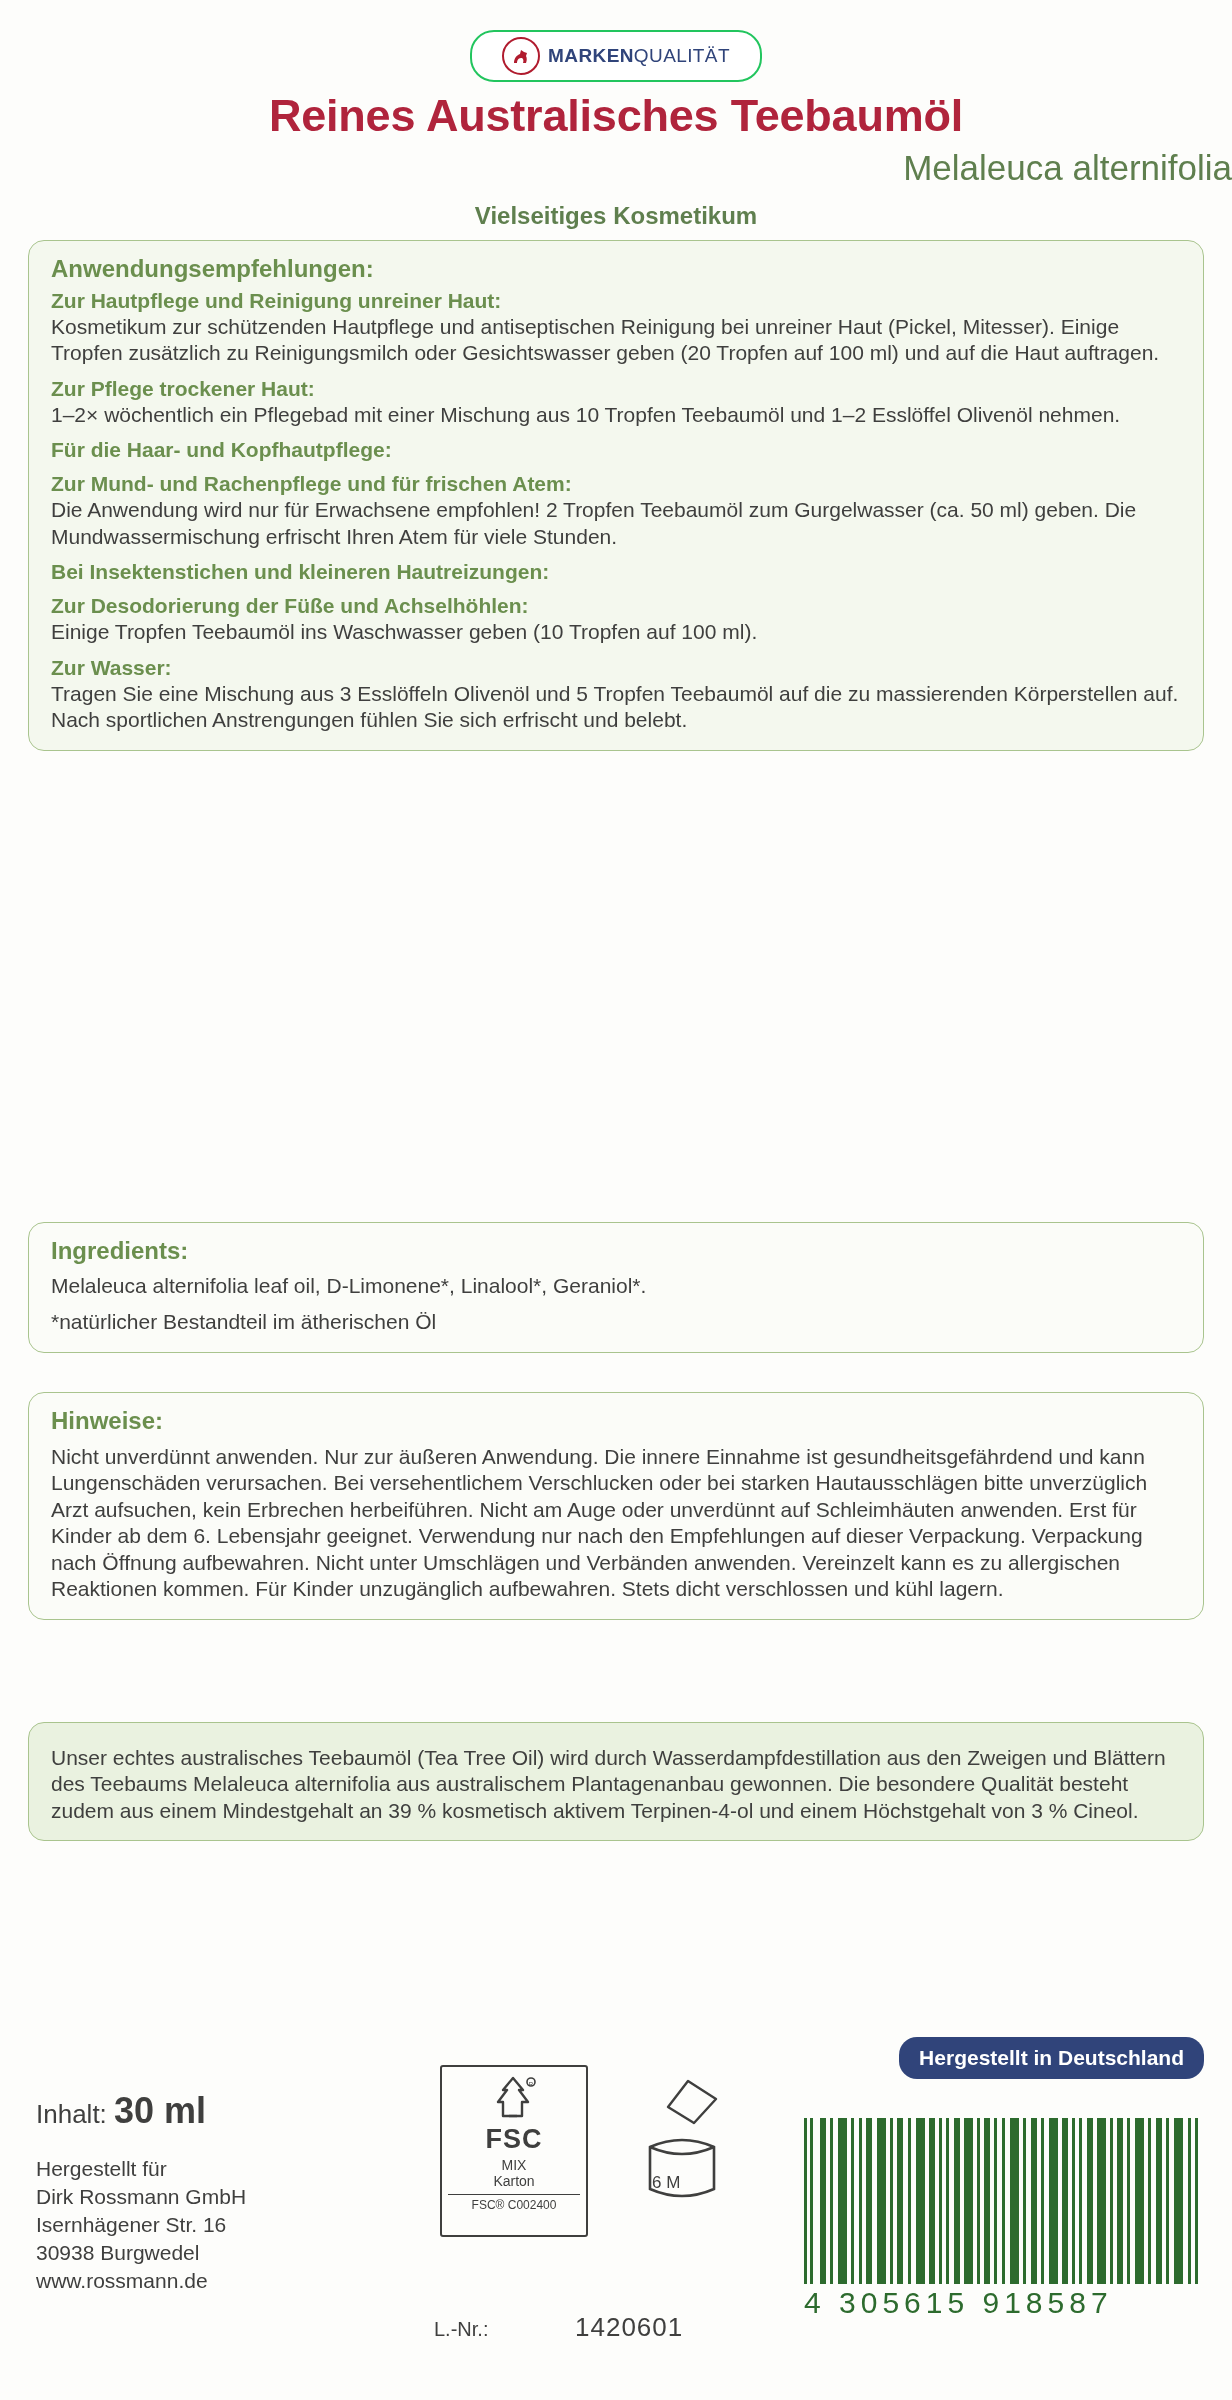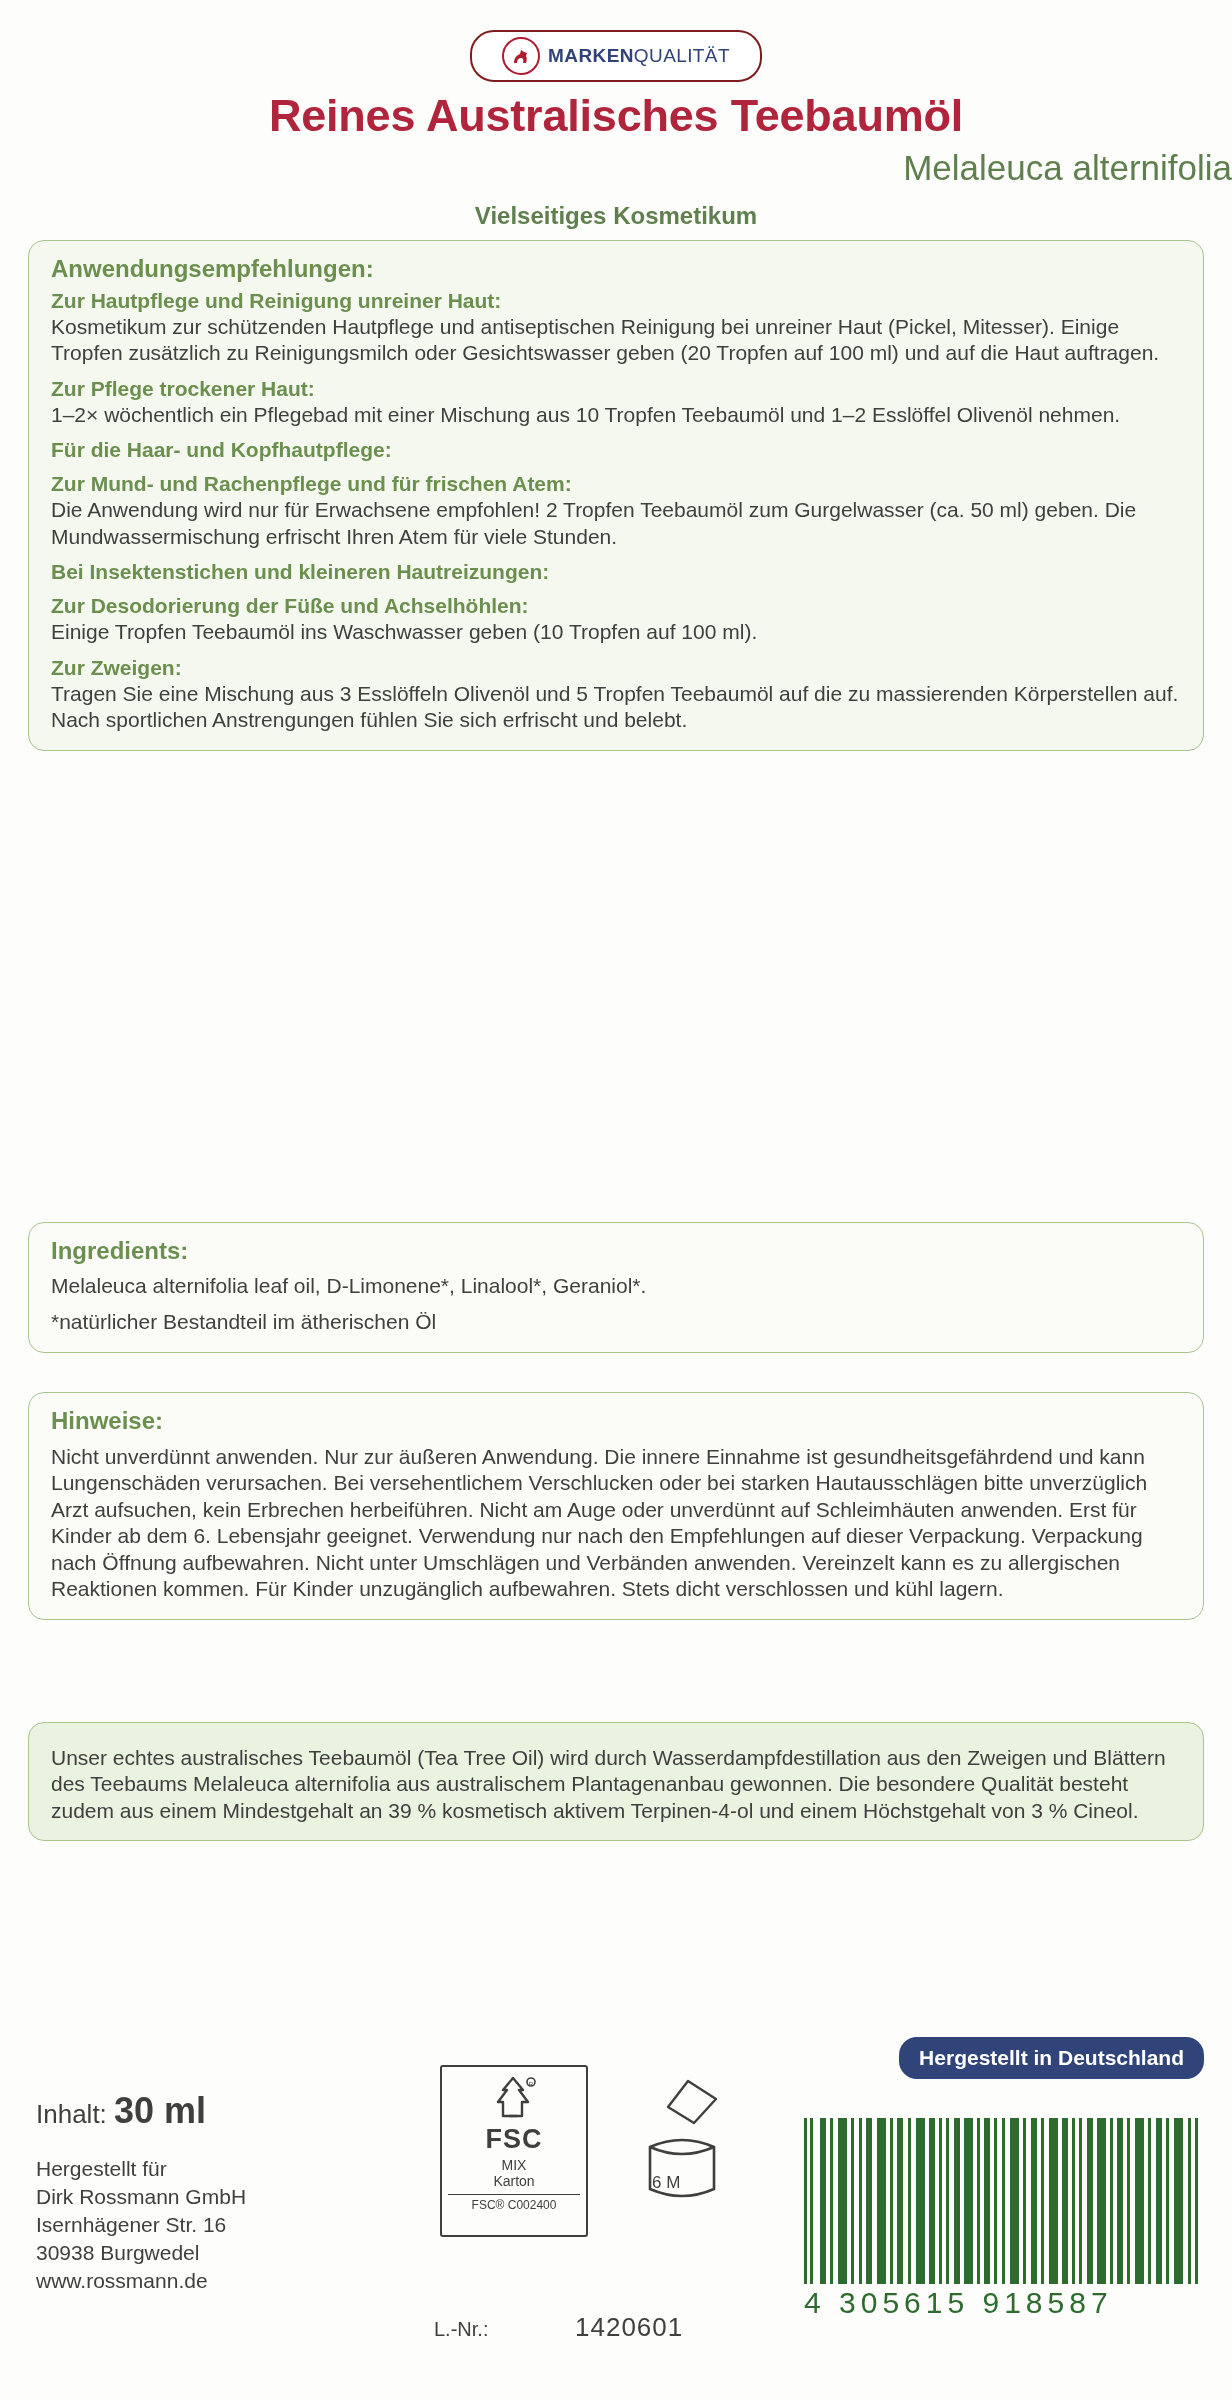--- a/index.html
+++ b/index.html
@@ -23,21 +23,21 @@
     background: #fdfdfb;
   }
   
   .brand-badge {
     position: absolute;
     left: 50%;
     transform: translateX(-50%);
     top: 30px;
     width: 288px;
     height: 48px;
-    border: 2px solid #7f1d1d;
+    border: 2px solid #22c55e;
     border-radius: 24px;
     background: #ffffff;
     display: flex;
     align-items: center;
     justify-content: center;
     gap: 8px;
   }
   .brand-badge .horse {
     width: 34px; height: 34px;
     border: 2.5px solid #b01b2e;
@@ -244,21 +244,21 @@
     <h3 class="sub">Für die Haar- und Kopfhautpflege:</h3>
 
     <h3 class="sub">Zur Mund- und Rachenpflege und für frischen Atem:</h3>
     <p class="body">Die Anwendung wird nur für Erwachsene empfohlen! 2 Tropfen Teebaumöl zum Gurgelwasser (ca. 50 ml) geben. Die Mundwassermischung erfrischt Ihren Atem für viele Stunden.</p>
 
     <h3 class="sub">Bei Insektenstichen und kleineren Hautreizungen:</h3>
 
     <h3 class="sub">Zur Desodorierung der Füße und Achselhöhlen:</h3>
     <p class="body">Einige Tropfen Teebaumöl ins Waschwasser geben (10 Tropfen auf 100 ml).</p>
 
-    <h3 class="sub">Zur Zweigen:</h3>
+    <h3 class="sub">Zur Wasser:</h3>
     <p class="body">Tragen Sie eine Mischung aus 3 Esslöffeln Olivenöl und 5 Tropfen Teebaumöl auf die zu massierenden Körperstellen auf. Nach sportlichen Anstrengungen fühlen Sie sich erfrischt und belebt.</p>
   </div>
 
   <div class="box plain" style="top:1222px;">
     <h2 class="sec">Ingredients:</h2>
     <p class="body" style="margin-top:8px;">Melaleuca alternifolia leaf oil, D-Limonene*, Linalool*, Geraniol*.</p>
     <p class="body" style="margin-top:10px;">*natürlicher Bestandteil im ätherischen Öl</p>
   </div>
 
   <div class="box plain" style="top:1392px;">

